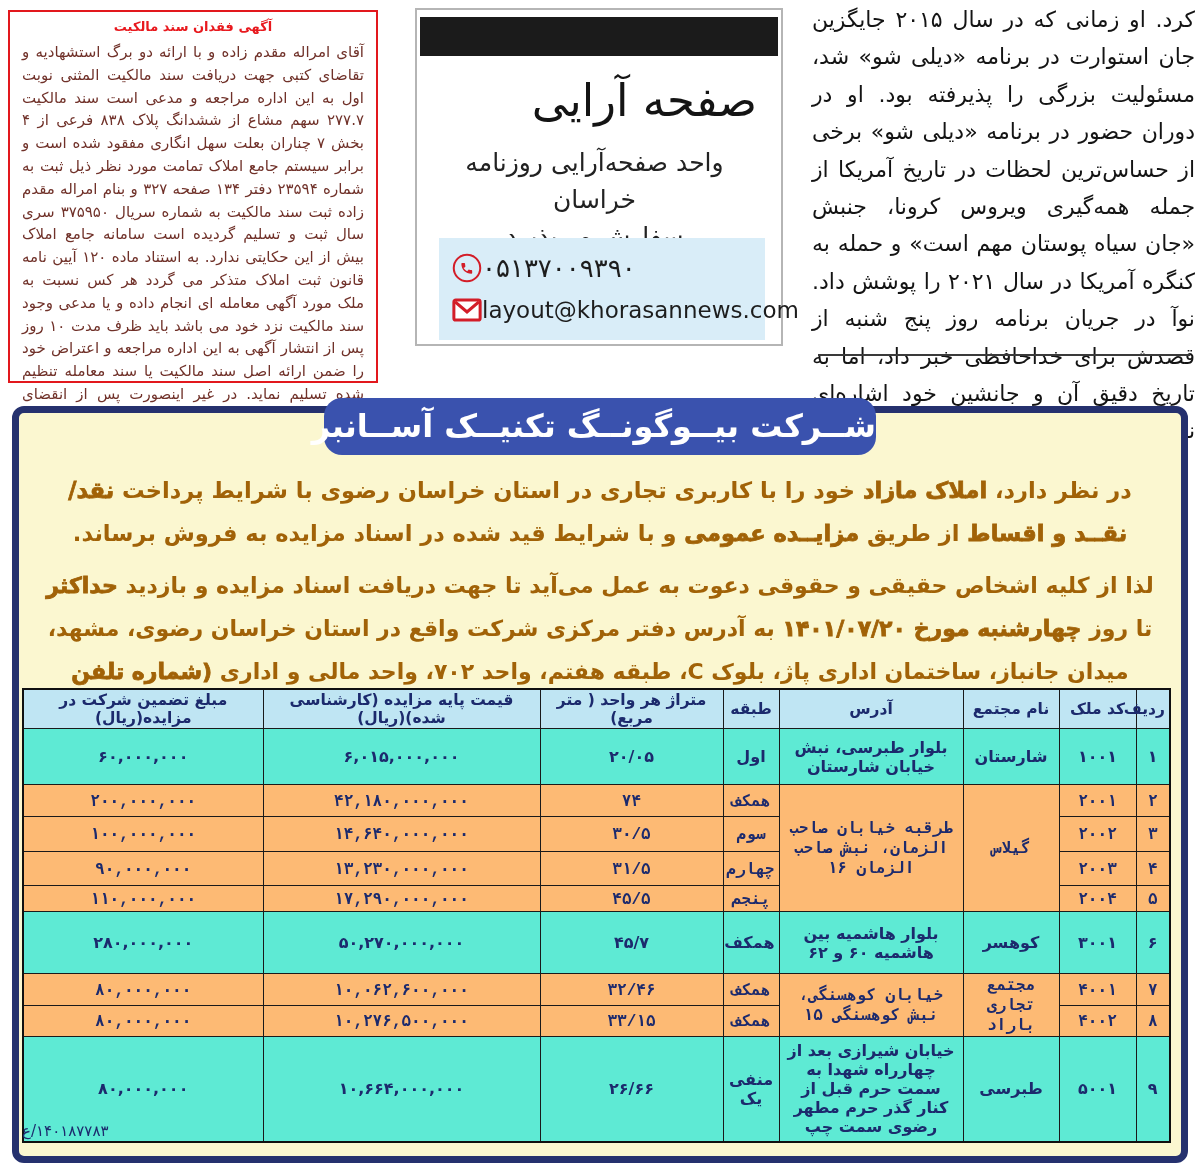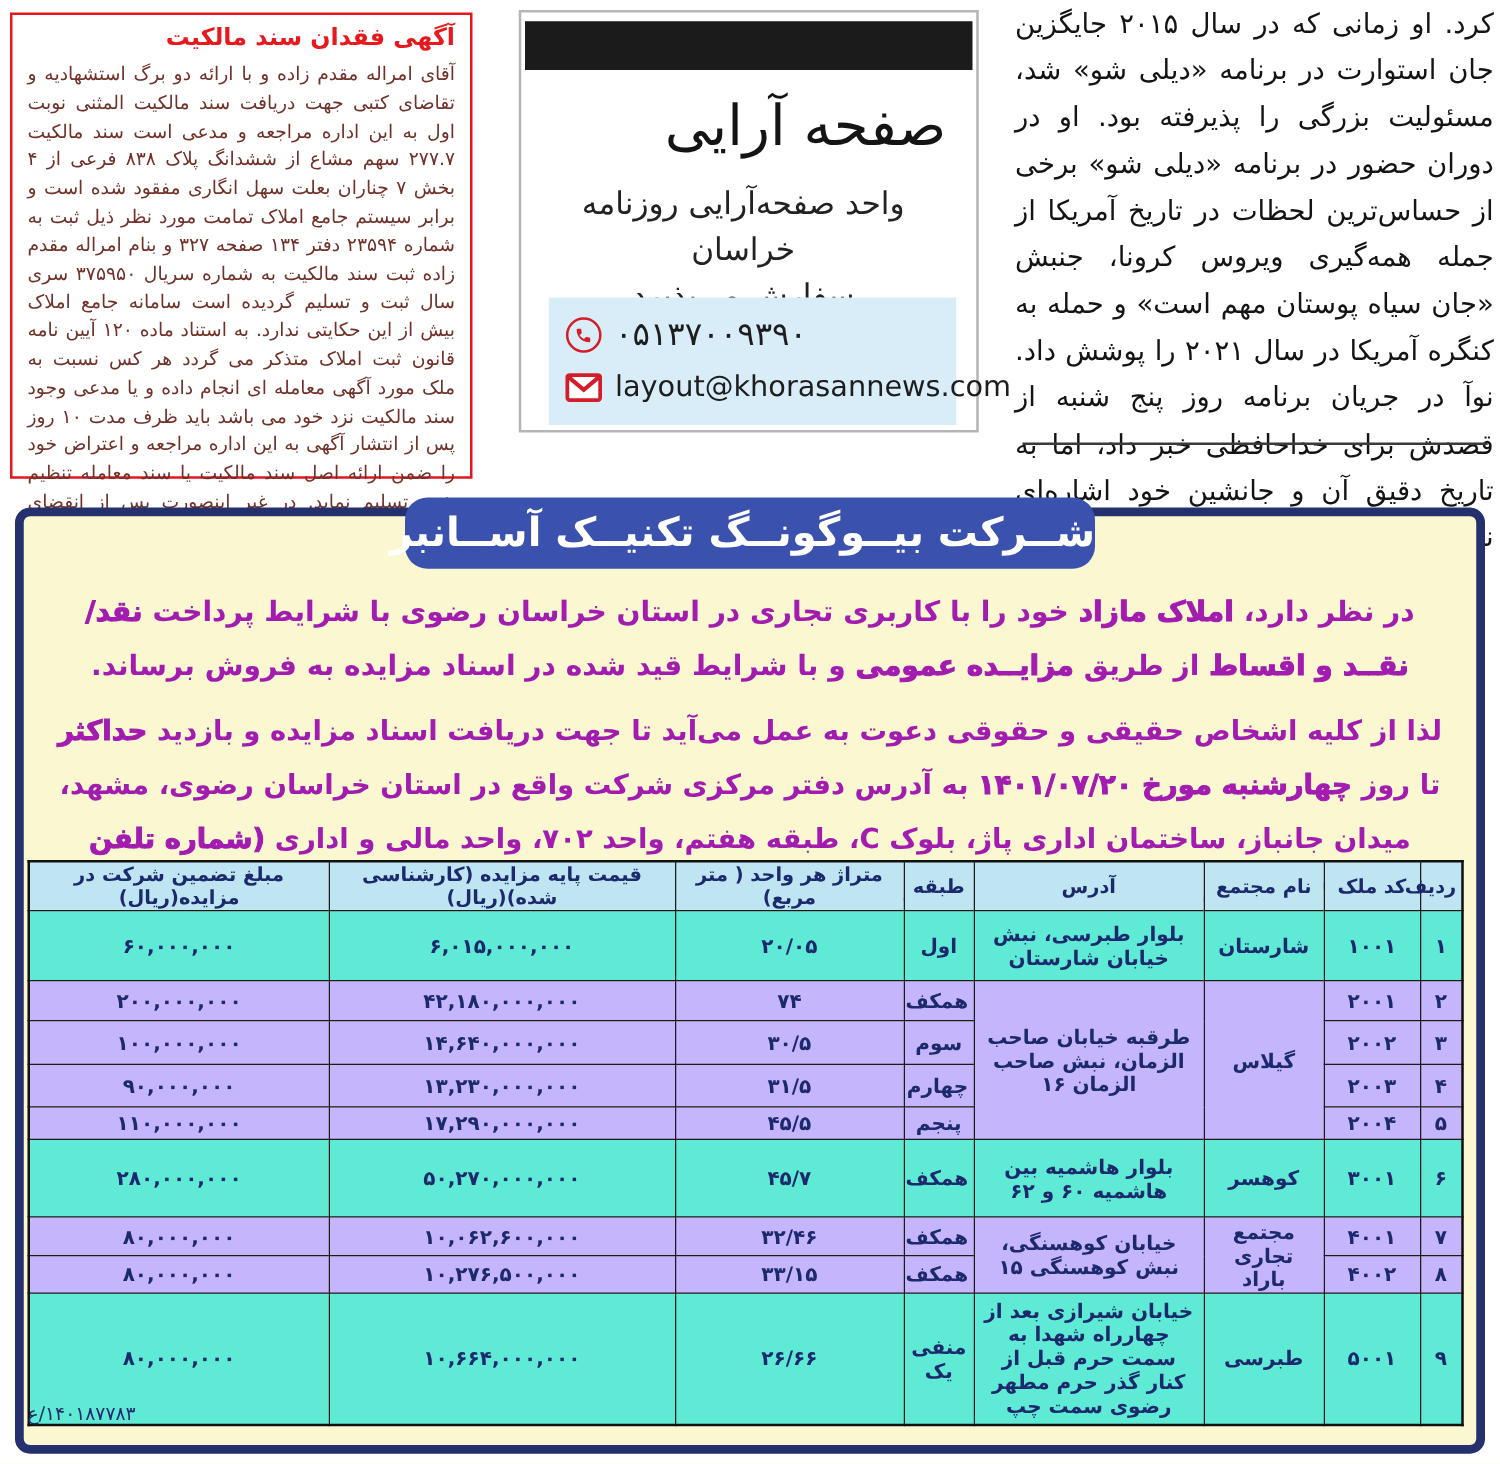--- a/index.html
+++ b/index.html
@@ -8,21 +8,21 @@
     width:1200px; height:1171px; position:relative; background:#ffffff;
     font-family:"DejaVu Sans", sans-serif; overflow:hidden;
   }
 
   
   .notice {
     position:absolute; left:8px; top:10px; width:370px; height:373px;
     border:2.5px solid #e2181d; padding:5px 12px 4px; background:#fff;
   }
   .notice-title {
-    color:#e8191e; font-weight:bold; font-size:19px; text-align:right;
+    color:#e8191e; font-weight:bold; font-size:13px; text-align:center;
     direction:rtl; margin:2px 0 7px;
   }
   .notice-body {
     direction:rtl; text-align:justify; font-size:15px; line-height:22.8px;
     color:#703129;
   }
   .notice-foot {
     display:flex; justify-content:space-between; align-items:flex-end; margin-top:2px;
   }
   .notice-ref { font-size:9.5px; color:#703129; direction:rtl; }
@@ -38,21 +38,21 @@
     position:absolute; right:24px; top:64px; font-size:45px; color:#141414; direction:rtl;
   }
   .layout-sub {
     position:absolute; right:24px; top:134px; width:325px; font-size:25px; line-height:37px;
     color:#222; direction:rtl; text-align:center;
   }
   .contact {
     position:absolute; left:22px; right:16px; top:228px; height:102px;
     background:#d9edf8; padding:9px 13px;
   }
-  .contact-row { display:flex; align-items:center; gap:10px; height:42px; }
+  .contact-row { display:flex; align-items:center; height:42px; }
   .phone-num { font-size:26px; letter-spacing:6px; color:#1d1d1d; direction:ltr; }
   .email-addr { font-size:23px; color:#1d1d1d; direction:ltr; }
   .cicon { width:30px; height:30px; flex:0 0 30px; }
 
   
   .article {
     position:absolute; left:812px; top:1px; width:383px; height:350px;
     direction:rtl; text-align:justify; font-size:22px; line-height:37.4px; color:#141414;
   }
   .article-rule {
@@ -64,38 +64,38 @@
   .auction {
     position:absolute; left:12px; top:406px; width:1176px; height:757px;
     border:7px solid #25316e; border-radius:12px; background:#fbf7d0;
   }
   .auction-title {
     position:absolute; left:50%; transform:translateX(-50%); top:-15px;
     width:552px; height:57px; background:#3a52ae; border-radius:18px;
     color:#ffffff; font-size:32px; font-weight:bold; text-align:center; line-height:57px;
     direction:rtl; white-space:nowrap;
   }
-  .intro { direction:rtl; text-align:center; color:#a21caf; font-weight:bold; padding:56px 26px 0; }
+  .intro { direction:rtl; text-align:center; color:#a16207; font-weight:bold; padding:56px 26px 0; }
   .intro p { margin:0; }
   .intro .p1 { font-size:22.5px; line-height:43px; }
   .intro .p2 { font-size:22px;   line-height:43px; margin-top:9px; }
   .xb { -webkit-text-stroke:0.8px currentColor; }
 
   .auc-table {
     position:absolute; left:3px; top:275px; width:1147px; table-layout:fixed;
     border-collapse:collapse; direction:rtl; color:#1c2a6d; font-weight:bold;
     border:2.5px solid #101010;
   }
   .auc-table th, .auc-table td {
     border:1.3px solid #1a1a1a; text-align:center; vertical-align:middle; padding:1px 4px;
   }
   .auc-table th { font-size:15.5px; background:#bfe5f3;margin-left:30px; }
   .auc-table td { font-size:16px; }
   tr.blue td { background:#5eead4; }
-  tr.pink td { background:#c4b5fd; }
+  tr.pink td { background:#fdba74;font-family:Liberation Mono, monospace; }
   td.num { white-space:nowrap; }
   .ref-bottom {
     position:absolute; left:3px; bottom:16px; font-size:15px; color:#1c2a6d; direction:rtl;
   }
 </style>
 </head>
 <body>
 
 <div class="notice">
   <div class="notice-title">آگهی فقدان سند مالکیت</div>

